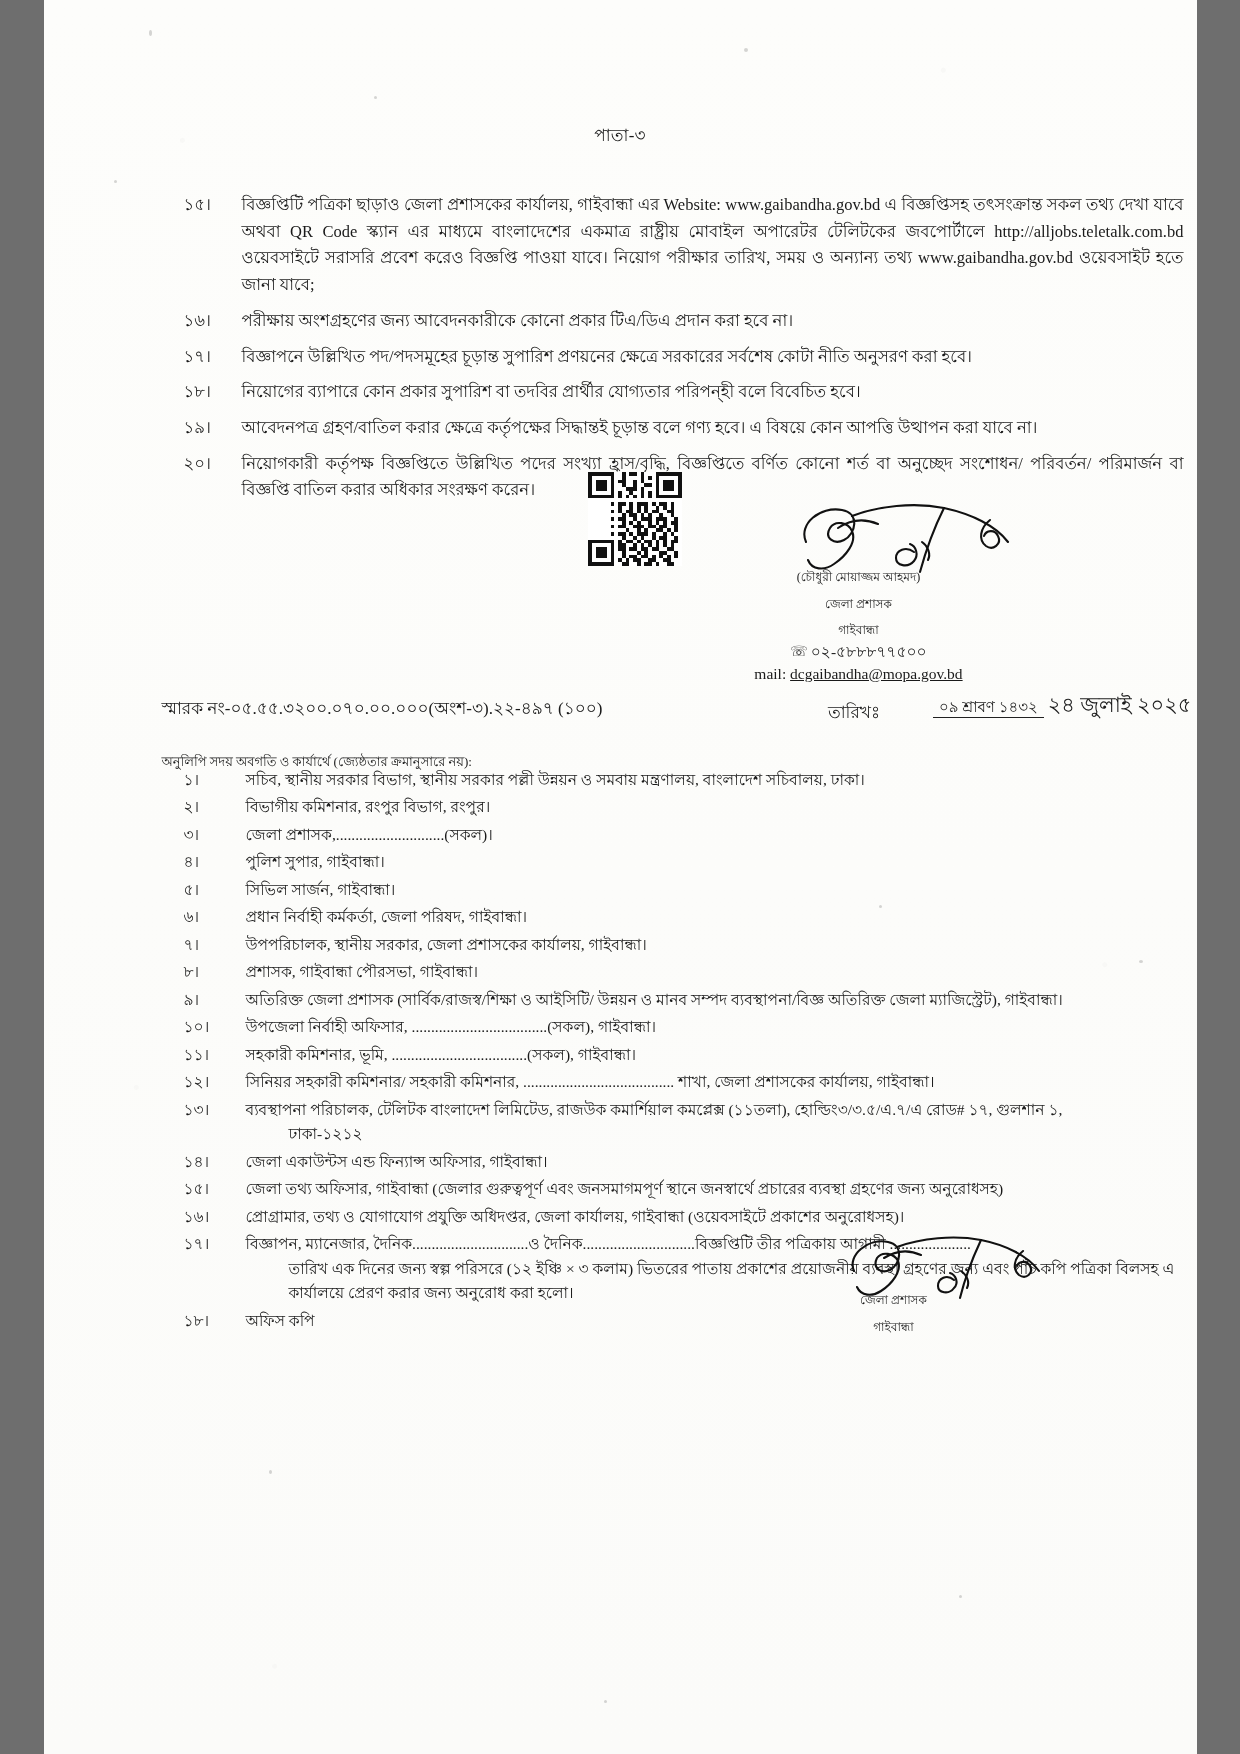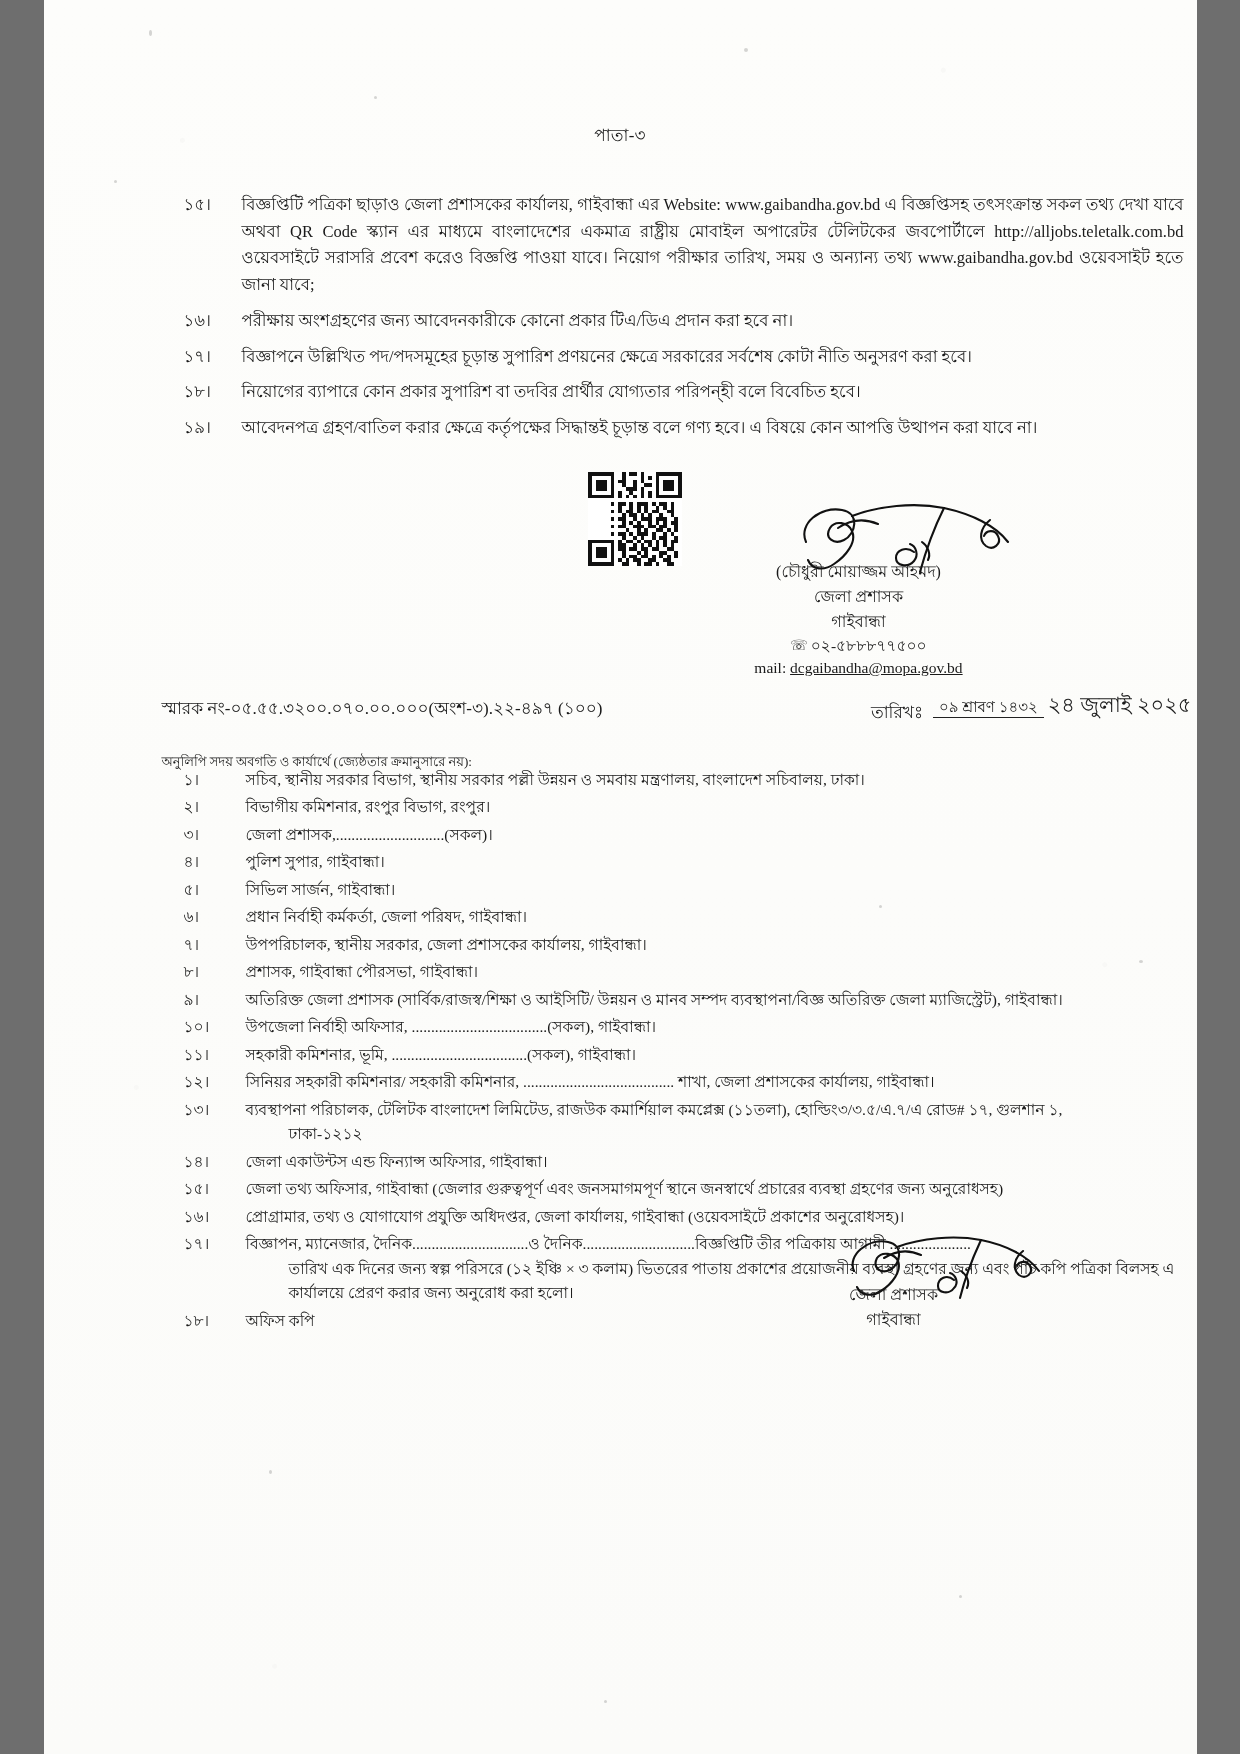--- a/index.html
+++ b/index.html
@@ -90,24 +90,25 @@
   }
   .sig-scribble {
     position: absolute;
     top: -62px;
     left: 120px;
     width: 220px;
     height: 92px;
     pointer-events: none;
   }
   .sig-line {
-    font-size: 16px;
+    font-size: 12px;
     line-height: 1.55;
     position: relative;
     z-index: 2;
+    margin-top: 8px;
   }
   .sig-contact {
     font-size: 15.5px;
     line-height: 1.6;
   }
   .mail-line { font-size: 15.5px; }
   .mail-link { text-decoration: underline; }
   .phone-glyph {
     font-size: 14px;
     letter-spacing: -1px;
@@ -128,20 +129,21 @@
     left: 118px;
     font-size: 17px;
     white-space: nowrap;
   }
   .date-group {
     position: absolute;
     top: -10px;
     right: 92px;
     display: flex;
     align-items: center;
+    gap: 43px;
   }
   .date-label {
     font-size: 17px;
     margin-right: 10px;
     padding-top: 14px;
   }
   .date-stack {
     text-align: center;
   }
   .date-top {
@@ -232,20 +234,24 @@
         <div class="clause-num">১৭।</div>
         <div class="clause-body"><span>বিজ্ঞাপনে উল্লিখিত পদ/পদসমূহের চূড়ান্ত সুপারিশ প্রণয়নের ক্ষেত্রে সরকারের সর্বশেষ কোটা নীতি অনুসরণ করা হবে।</span></div>
       </div>
       <div class="clause">
         <div class="clause-num">১৮।</div>
         <div class="clause-body"><span>নিয়োগের ব্যাপারে কোন প্রকার সুপারিশ বা তদবির প্রার্থীর যোগ্যতার পরিপন্হী বলে বিবেচিত হবে।</span></div>
       </div>
       <div class="clause">
         <div class="clause-num">১৯।</div>
         <div class="clause-body"><span>আবেদনপত্র গ্রহণ/বাতিল করার ক্ষেত্রে কর্তৃপক্ষের সিদ্ধান্তই চূড়ান্ত বলে গণ্য হবে। এ বিষয়ে কোন আপত্তি উত্থাপন করা যাবে না।</span></div>
+      </div>
+      <div class="clause">
+        <div class="clause-num">২০।</div>
+        <div class="clause-body"><span>নিয়োগকারী কর্তৃপক্ষ বিজ্ঞপ্তিতে উল্লিখিত পদের সংখ্যা হ্রাস/বৃদ্ধি, বিজ্ঞপ্তিতে বর্ণিত কোনো শর্ত বা অনুচ্ছেদ সংশোধন/ পরিবর্তন/ পরিমার্জন বা বিজ্ঞপ্তি বাতিল করার অধিকার সংরক্ষণ করেন।</span></div>
       </div>
     </div>
 
   <div class="qr-wrap">
     <svg viewBox="0 0 25 25" width="94" height="94" shape-rendering="crispEdges" aria-hidden="true">
       <rect width="25" height="25" fill="#ffffff"></rect>
       <g fill="#111111">
 
         <rect x="0" y="0" width="7" height="1"></rect>
           <rect x="0" y="6" width="7" height="1"></rect>

